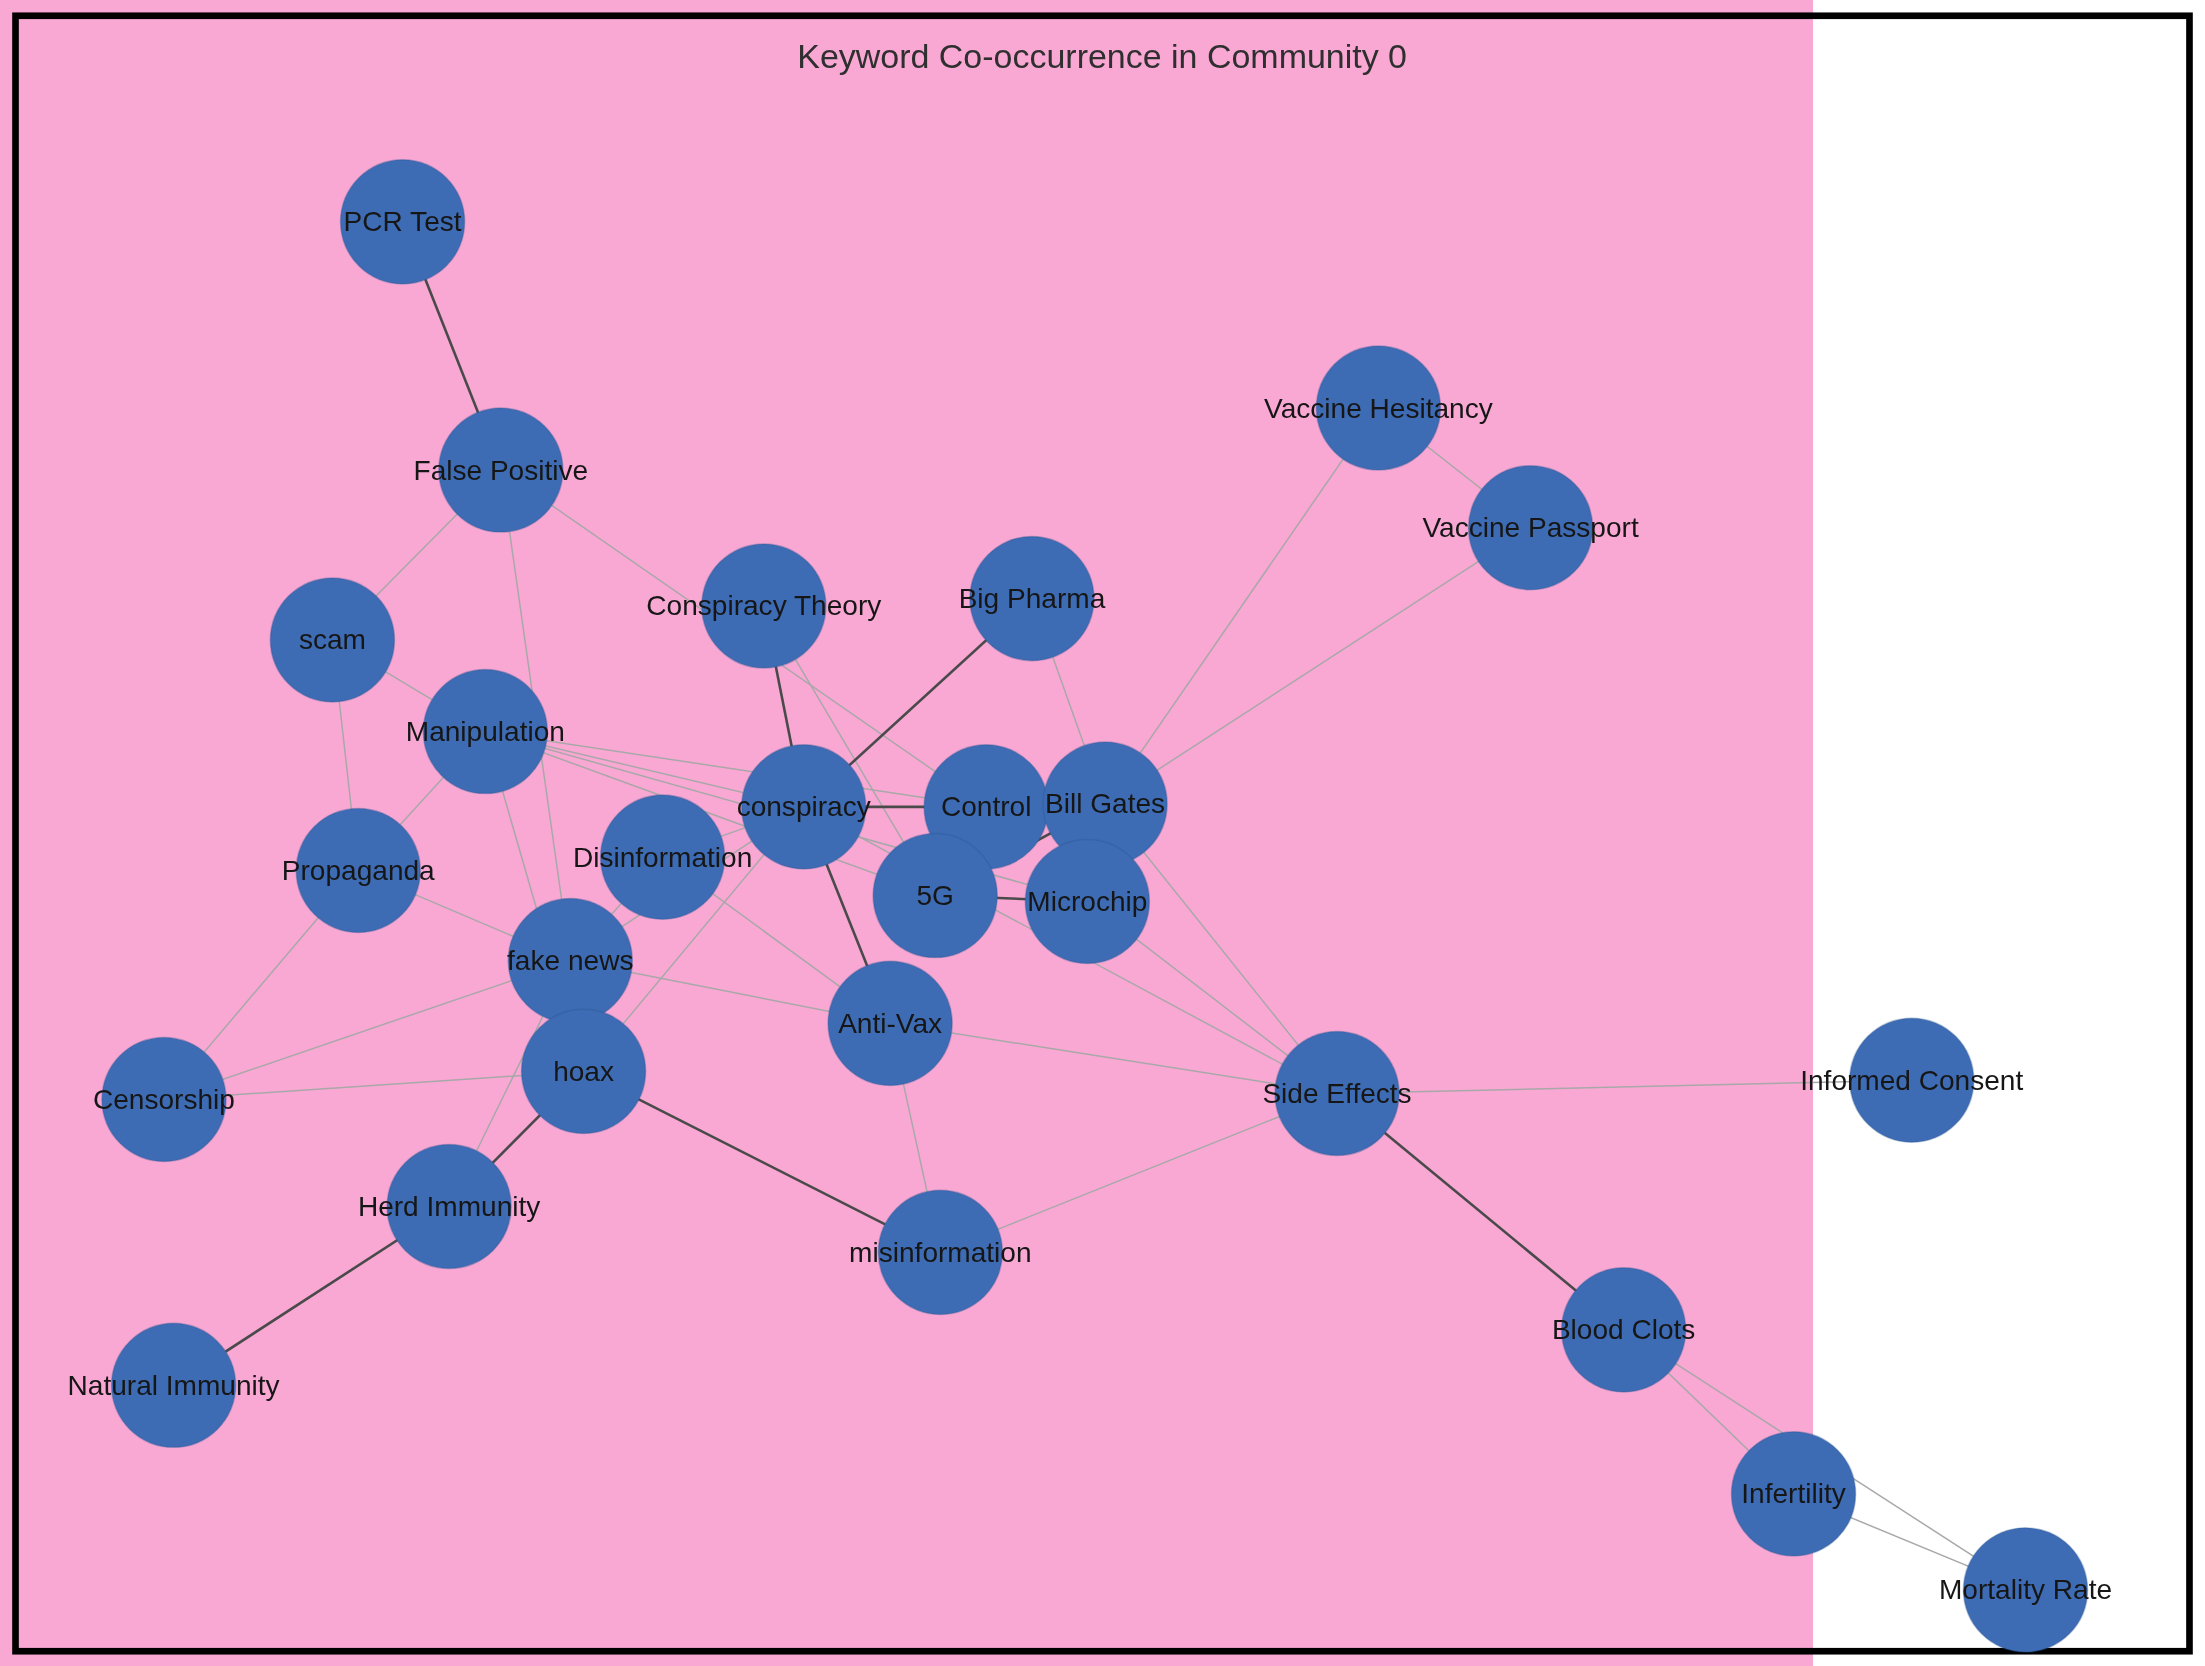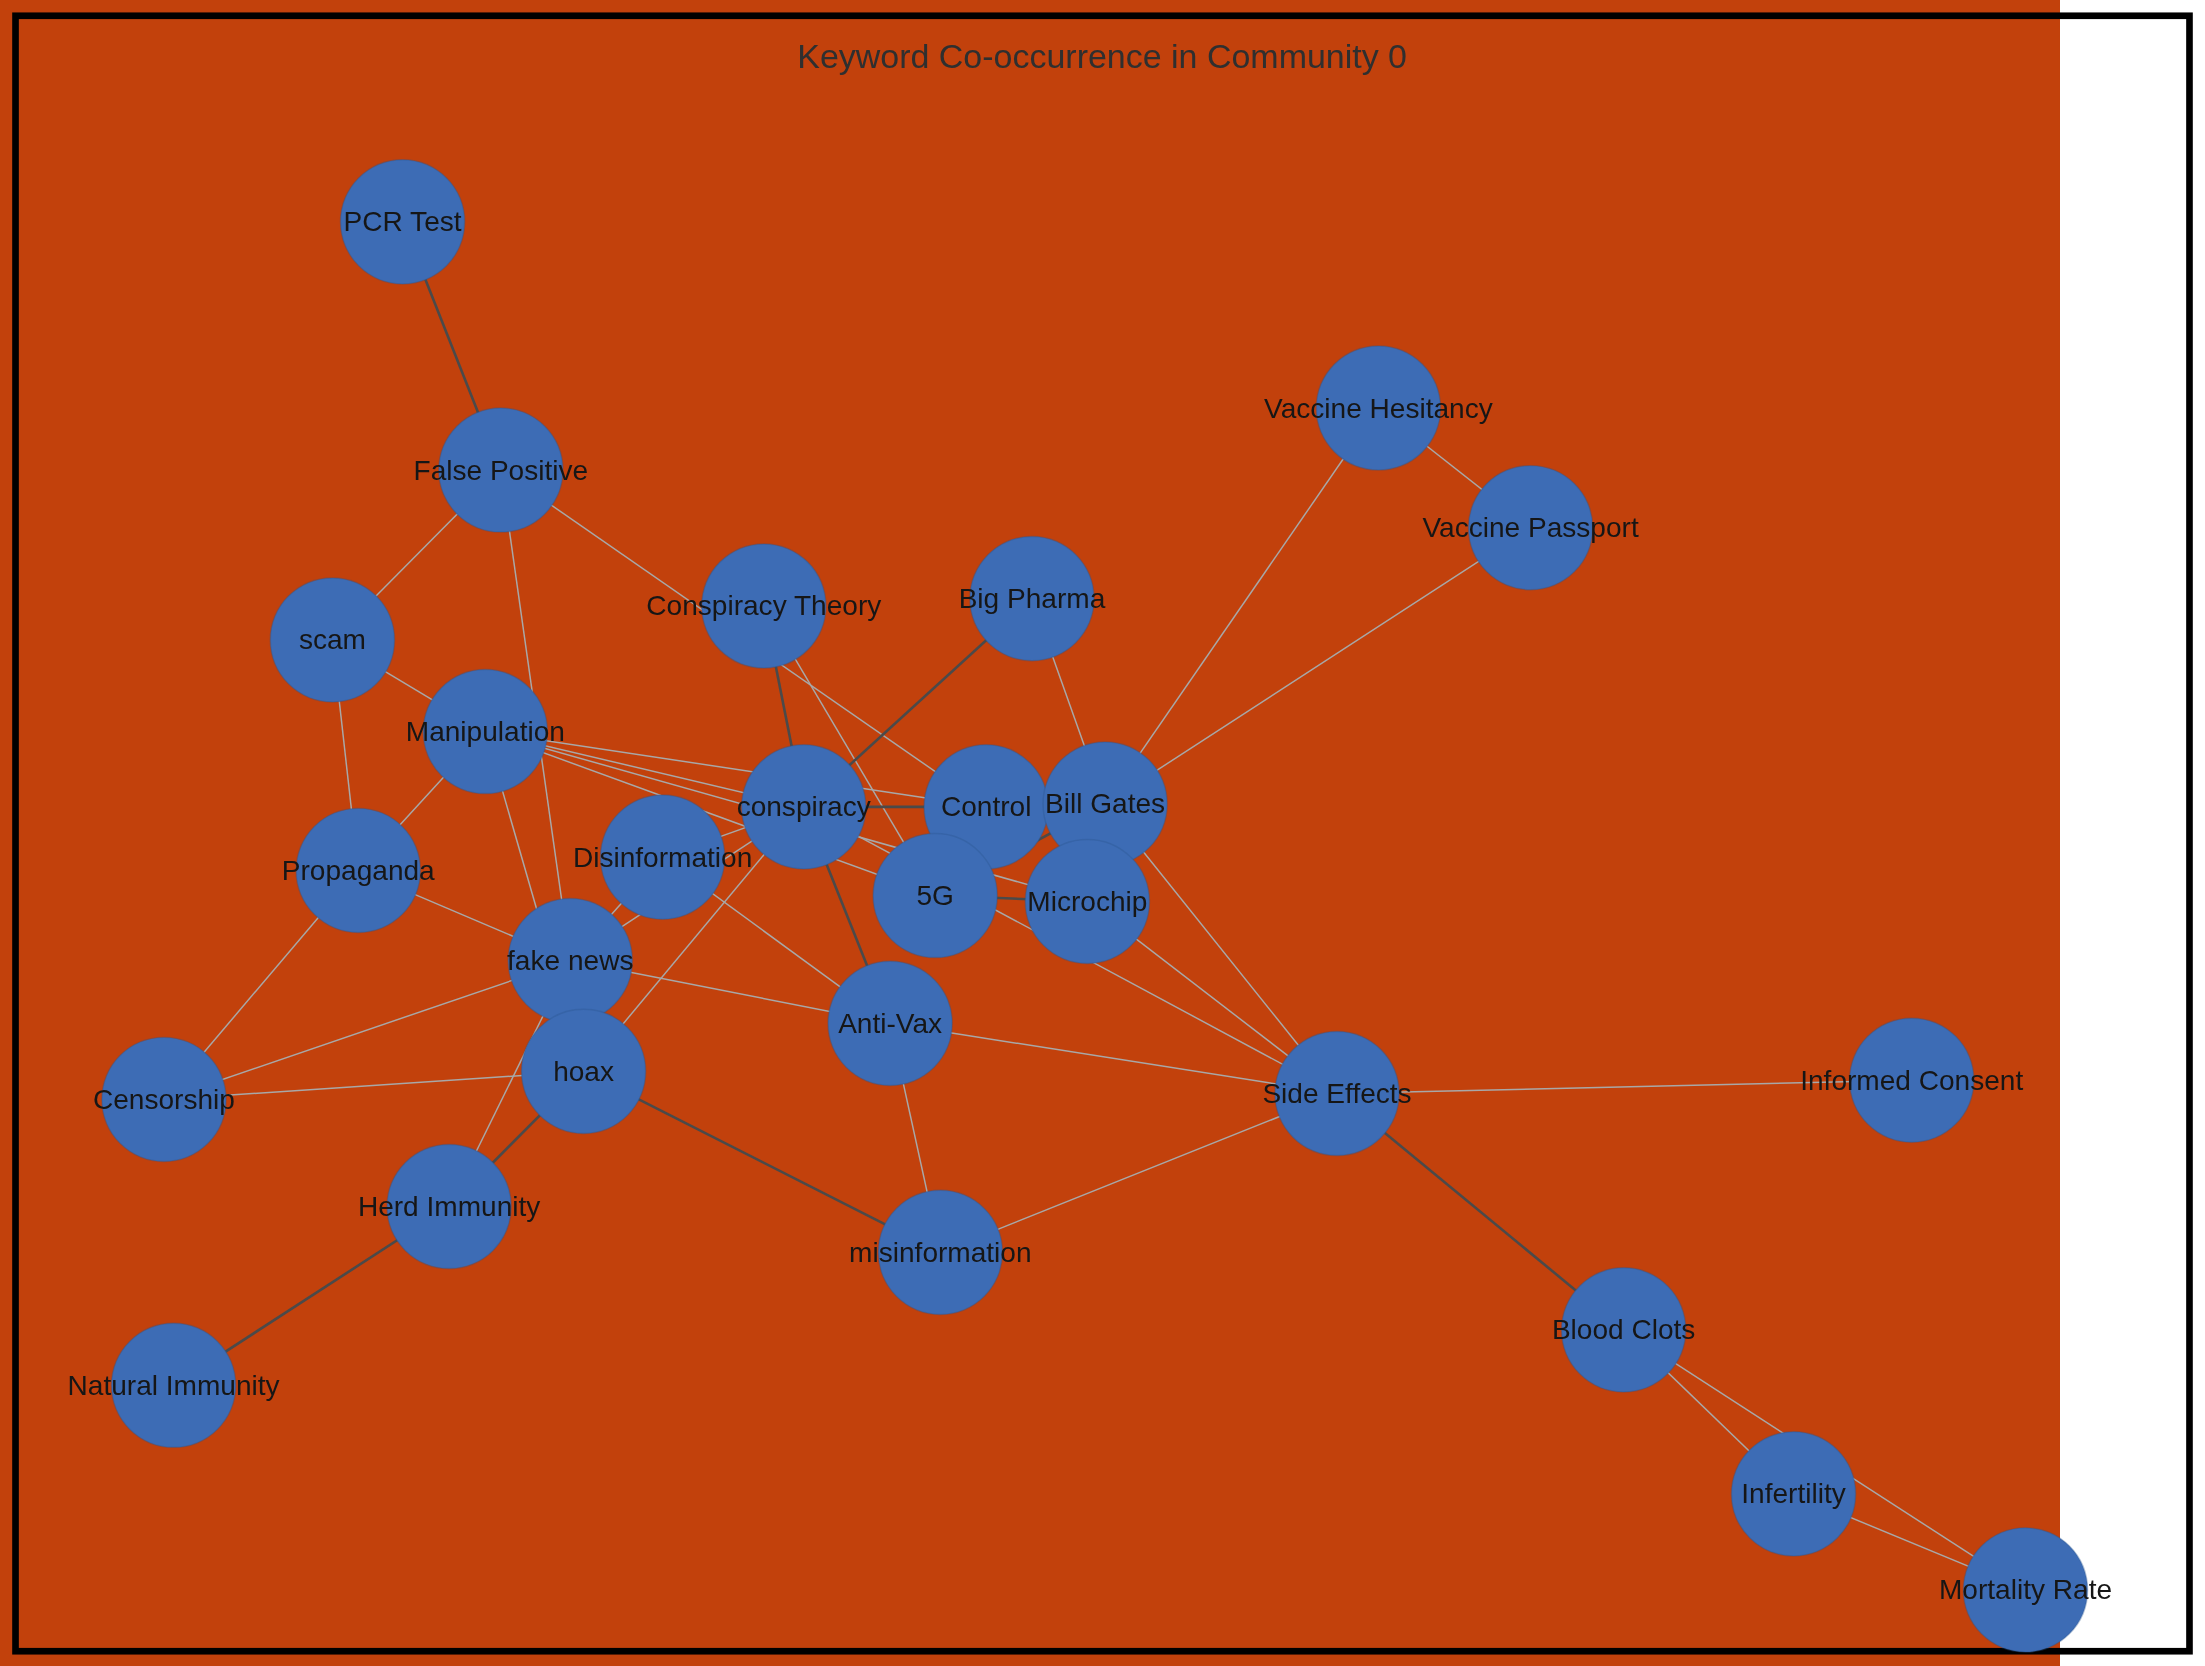--- a/index.html
+++ b/index.html
@@ -1,20 +1,20 @@
 <!DOCTYPE html>
 <html style="font-size:11.8px"><head>
 <meta charset="utf-8">
 <style>
   html, body { margin: 0; padding: 0; background: #ffffff; }
   .figure {
     position: relative;
-    width: 2060px;
+    width: 1813px;
     height: 1667px;
-    background: #c2410c;
+    background: #f9a8d4;
     font-family: "Liberation Sans", sans-serif;
   }
   svg { position: absolute; left: 0; top: 0; display: block; }
   .chart-title {
     font-size: 46px;
     fill: #2f2f2f;
     text-anchor: middle;
     font-family: "Liberation Sans", sans-serif;
   }
   .node-label {

